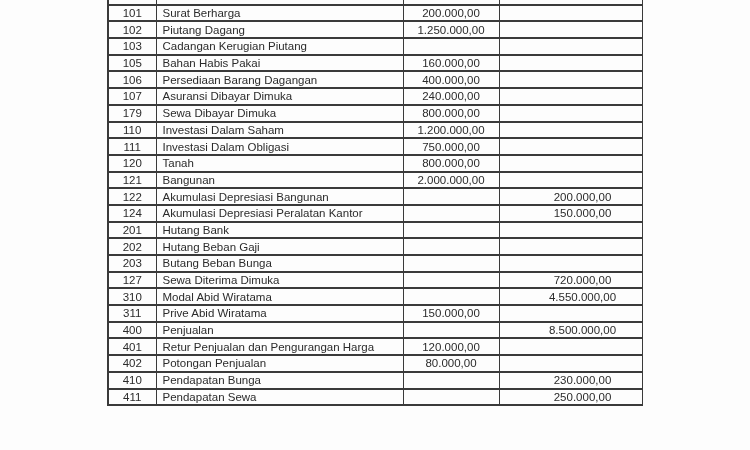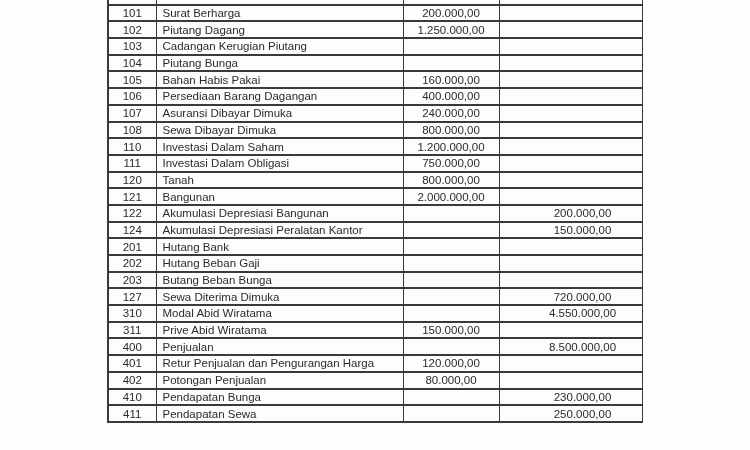--- a/index.html
+++ b/index.html
@@ -84,26 +84,20 @@
     <td class="credit"><span></span></td>
   </tr>
 
   <tr>
     <td class="code">103</td>
     <td class="name">Cadangan Kerugian Piutang</td>
     <td class="debit"><span></span></td>
     <td class="credit"><span></span></td>
   </tr>
 
-  <tr>
-    <td class="code">104</td>
-    <td class="name">Piutang Bunga</td>
-    <td class="debit"><span></span></td>
-    <td class="credit"><span></span></td>
-  </tr>
 
   <tr>
     <td class="code">105</td>
     <td class="name">Bahan Habis Pakai</td>
     <td class="debit"><span>160.000,00</span></td>
     <td class="credit"><span></span></td>
   </tr>
 
   <tr>
     <td class="code">106</td>
@@ -113,21 +107,21 @@
   </tr>
 
   <tr>
     <td class="code">107</td>
     <td class="name">Asuransi Dibayar Dimuka</td>
     <td class="debit"><span>240.000,00</span></td>
     <td class="credit"><span></span></td>
   </tr>
 
   <tr>
-    <td class="code">108</td>
+    <td class="code">179</td>
     <td class="name">Sewa Dibayar Dimuka</td>
     <td class="debit"><span>800.000,00</span></td>
     <td class="credit"><span></span></td>
   </tr>
 
   <tr>
     <td class="code">110</td>
     <td class="name">Investasi Dalam Saham</td>
     <td class="debit"><span>1.200.000,00</span></td>
     <td class="credit"><span></span></td>

